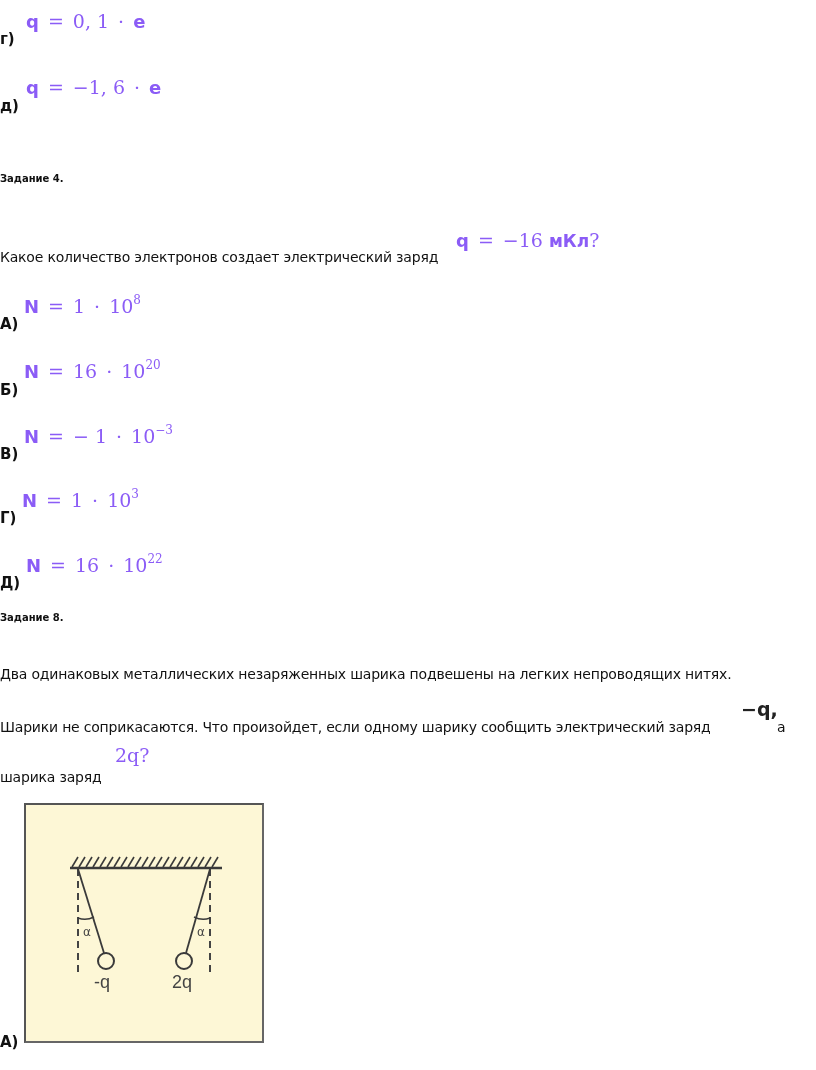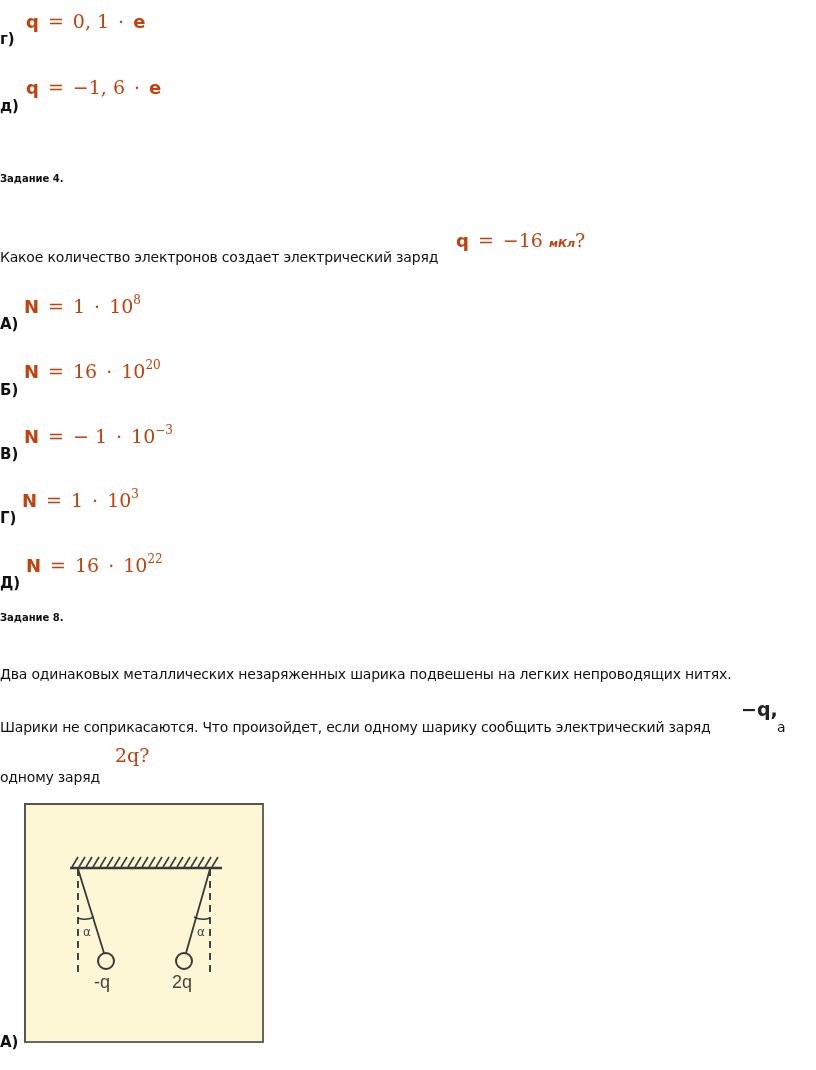--- a/index.html
+++ b/index.html
@@ -7,21 +7,21 @@
     width: 816px; height: 1070px; position: relative; overflow: hidden;
     font-family: "Liberation Sans", "DejaVu Sans", sans-serif;
     color: #111111;
   }
   .abs { position: absolute; white-space: nowrap; }
   .label { font-weight: bold; font-size: 15px; font-family: "DejaVu Sans", sans-serif; }
   .text { font-size: 14px; font-family: "DejaVu Sans", sans-serif; letter-spacing: -0.2px; }
   .heading { font-weight: bold; font-size: 10px; font-family: "DejaVu Sans", sans-serif; }
   .math {
     font-family: "DejaVu Serif", "Liberation Serif", serif;
-    font-size: 19px; color: #c2410c;
+    font-size: 19px; color: #8b5cf6;
   }
   .math .var { font-family: "DejaVu Sans", sans-serif; font-weight: bold; font-size: 18px; }
   .math .op { margin: 0 9px; }
   .math sup { font-size: 12px; vertical-align: 9px; }
   .math-bold { font-family: "DejaVu Sans", sans-serif; font-weight: bold; }
   .diagram {
     position: absolute; left: 24px; top: 803px; width: 240px; height: 240px;
     background: #fdf7d6; border: 2px solid #555; border-bottom-color: #666; border-right-color: #666;
     box-sizing: border-box;
   }
@@ -37,21 +37,21 @@
 
 <div class="abs label" style="left:0;top:97px;">д)</div>
 <div class="abs math" style="left:26px;top:76px;">
   <span class="var">q</span><span class="op">=</span><span>−1, 6</span><span class="op">·</span><span class="var">e</span>
 </div>
 
 <div class="abs heading" style="left:0;top:173px;">Задание 4.</div>
 
 <div class="abs text" style="left:0;top:249px;">Какое количество электронов создает электрический заряд</div>
 <div class="abs math" style="left:456px;top:229px;">
-  <span class="var">q</span><span class="op">=</span><span>−16</span>&nbsp;<span class="math-bold" style="font-size:11px;font-style:italic;">мКл</span><span>?</span>
+  <span class="var">q</span><span class="op">=</span><span>−16</span>&nbsp;<span class="math-bold" style="font-size:17px;">мКл</span><span>?</span>
 </div>
 
 <div class="abs label" style="left:0;top:315px;">А)</div>
 <div class="abs math" style="left:24px;top:293px;">
   <span class="var">N</span><span class="op">=</span><span>1</span><span class="op">·</span><span>10</span><sup>8</sup>
 </div>
 
 <div class="abs label" style="left:0;top:381px;">Б)</div>
 <div class="abs math" style="left:24px;top:358px;">
   <span class="var">N</span><span class="op">=</span><span>16</span><span class="op">·</span><span>10</span><sup>20</sup>
@@ -73,21 +73,21 @@
 </div>
 
 <div class="abs heading" style="left:0;top:612px;">Задание 8.</div>
 
 <div class="abs text" style="left:0;top:666px;">Два одинаковых металлических незаряженных шарика подвешены на легких непроводящих нитях.</div>
 
 <div class="abs text" style="left:0;top:719px;">Шарики не соприкасаются. Что произойдет, если одному шарику сообщить электрический заряд</div>
 <div class="abs math-bold" style="left:741px;top:698px;font-size:19px;color:#222;">−q,</div>
 <div class="abs text" style="left:777px;top:719px;">а</div>
 
-<div class="abs text" style="left:0;top:769px;">одному заряд</div>
+<div class="abs text" style="left:0;top:769px;">шарика заряд</div>
 <div class="abs math" style="left:115px;top:744px;">2q?</div>
 
 <div class="abs label" style="left:0;top:1033px;">А)</div>
 
 <div class="diagram">
   <svg width="240" height="240" viewBox="0 0 240 240">
 
     <line x1="44" y1="63" x2="196" y2="63" stroke="#3a3a3a" stroke-width="2.5"></line>
     <g stroke="#3a3a3a" stroke-width="1.6">
       <line x1="46" y1="62" x2="52" y2="52"></line>

